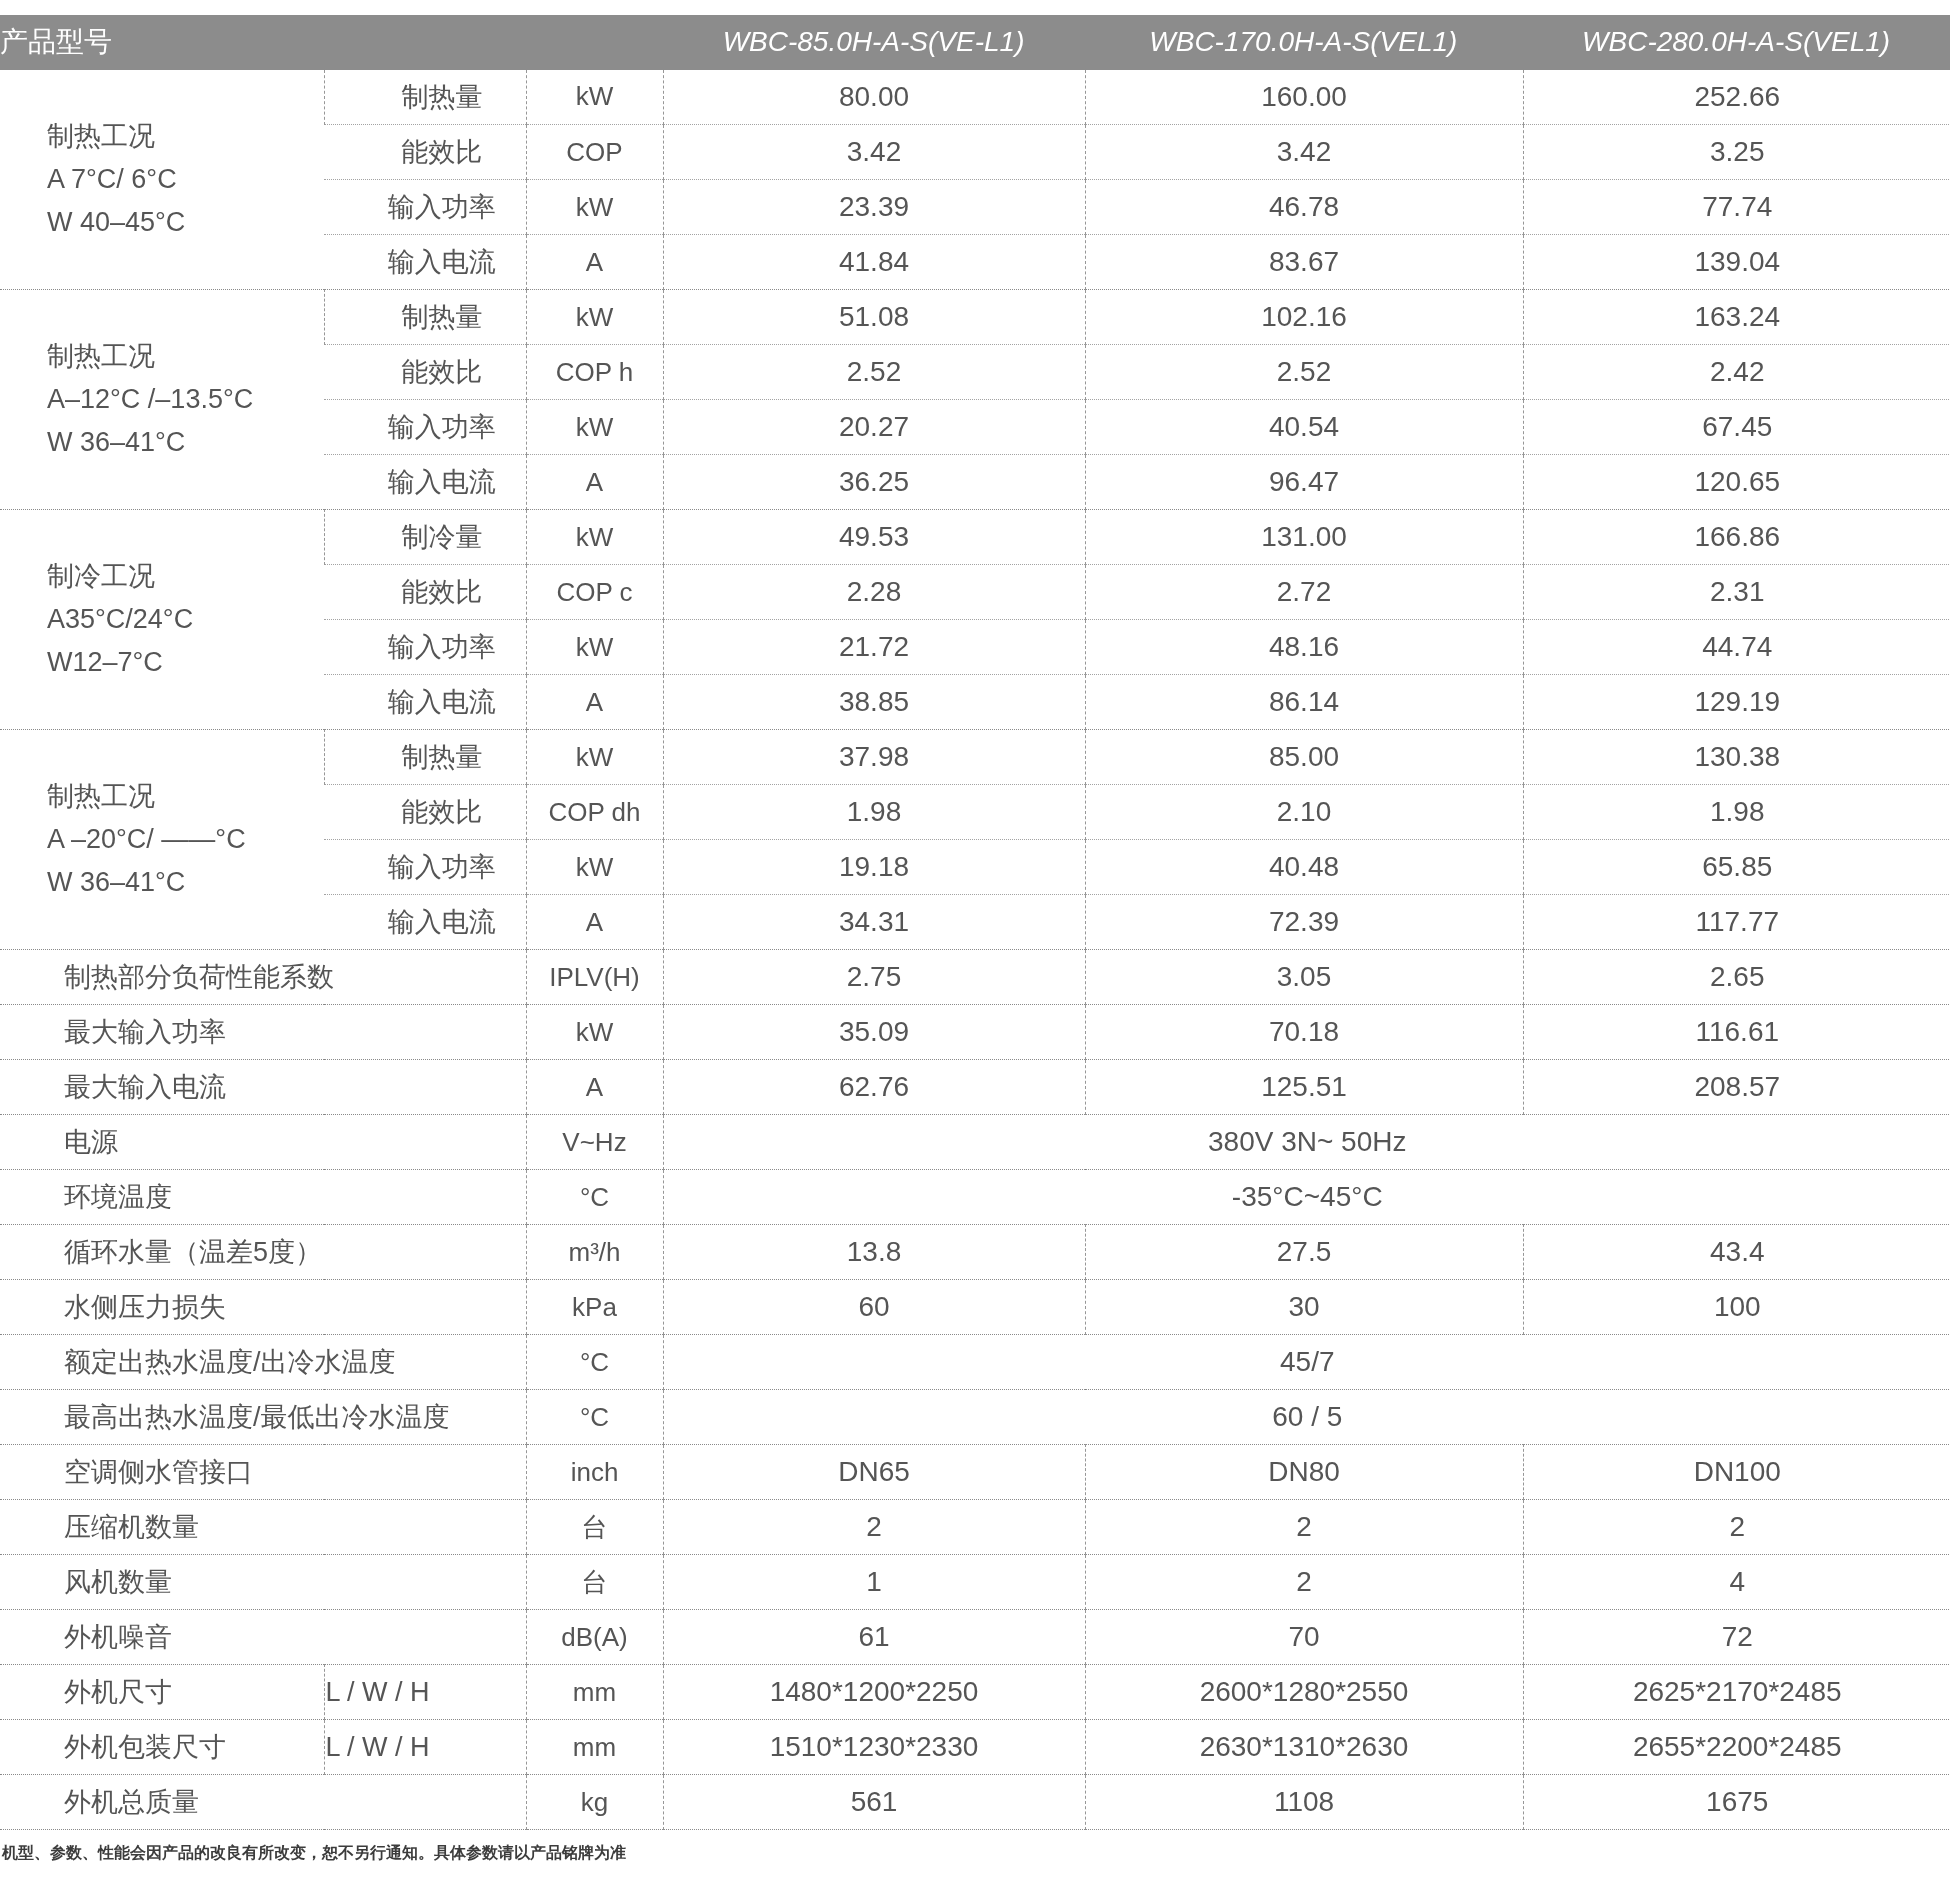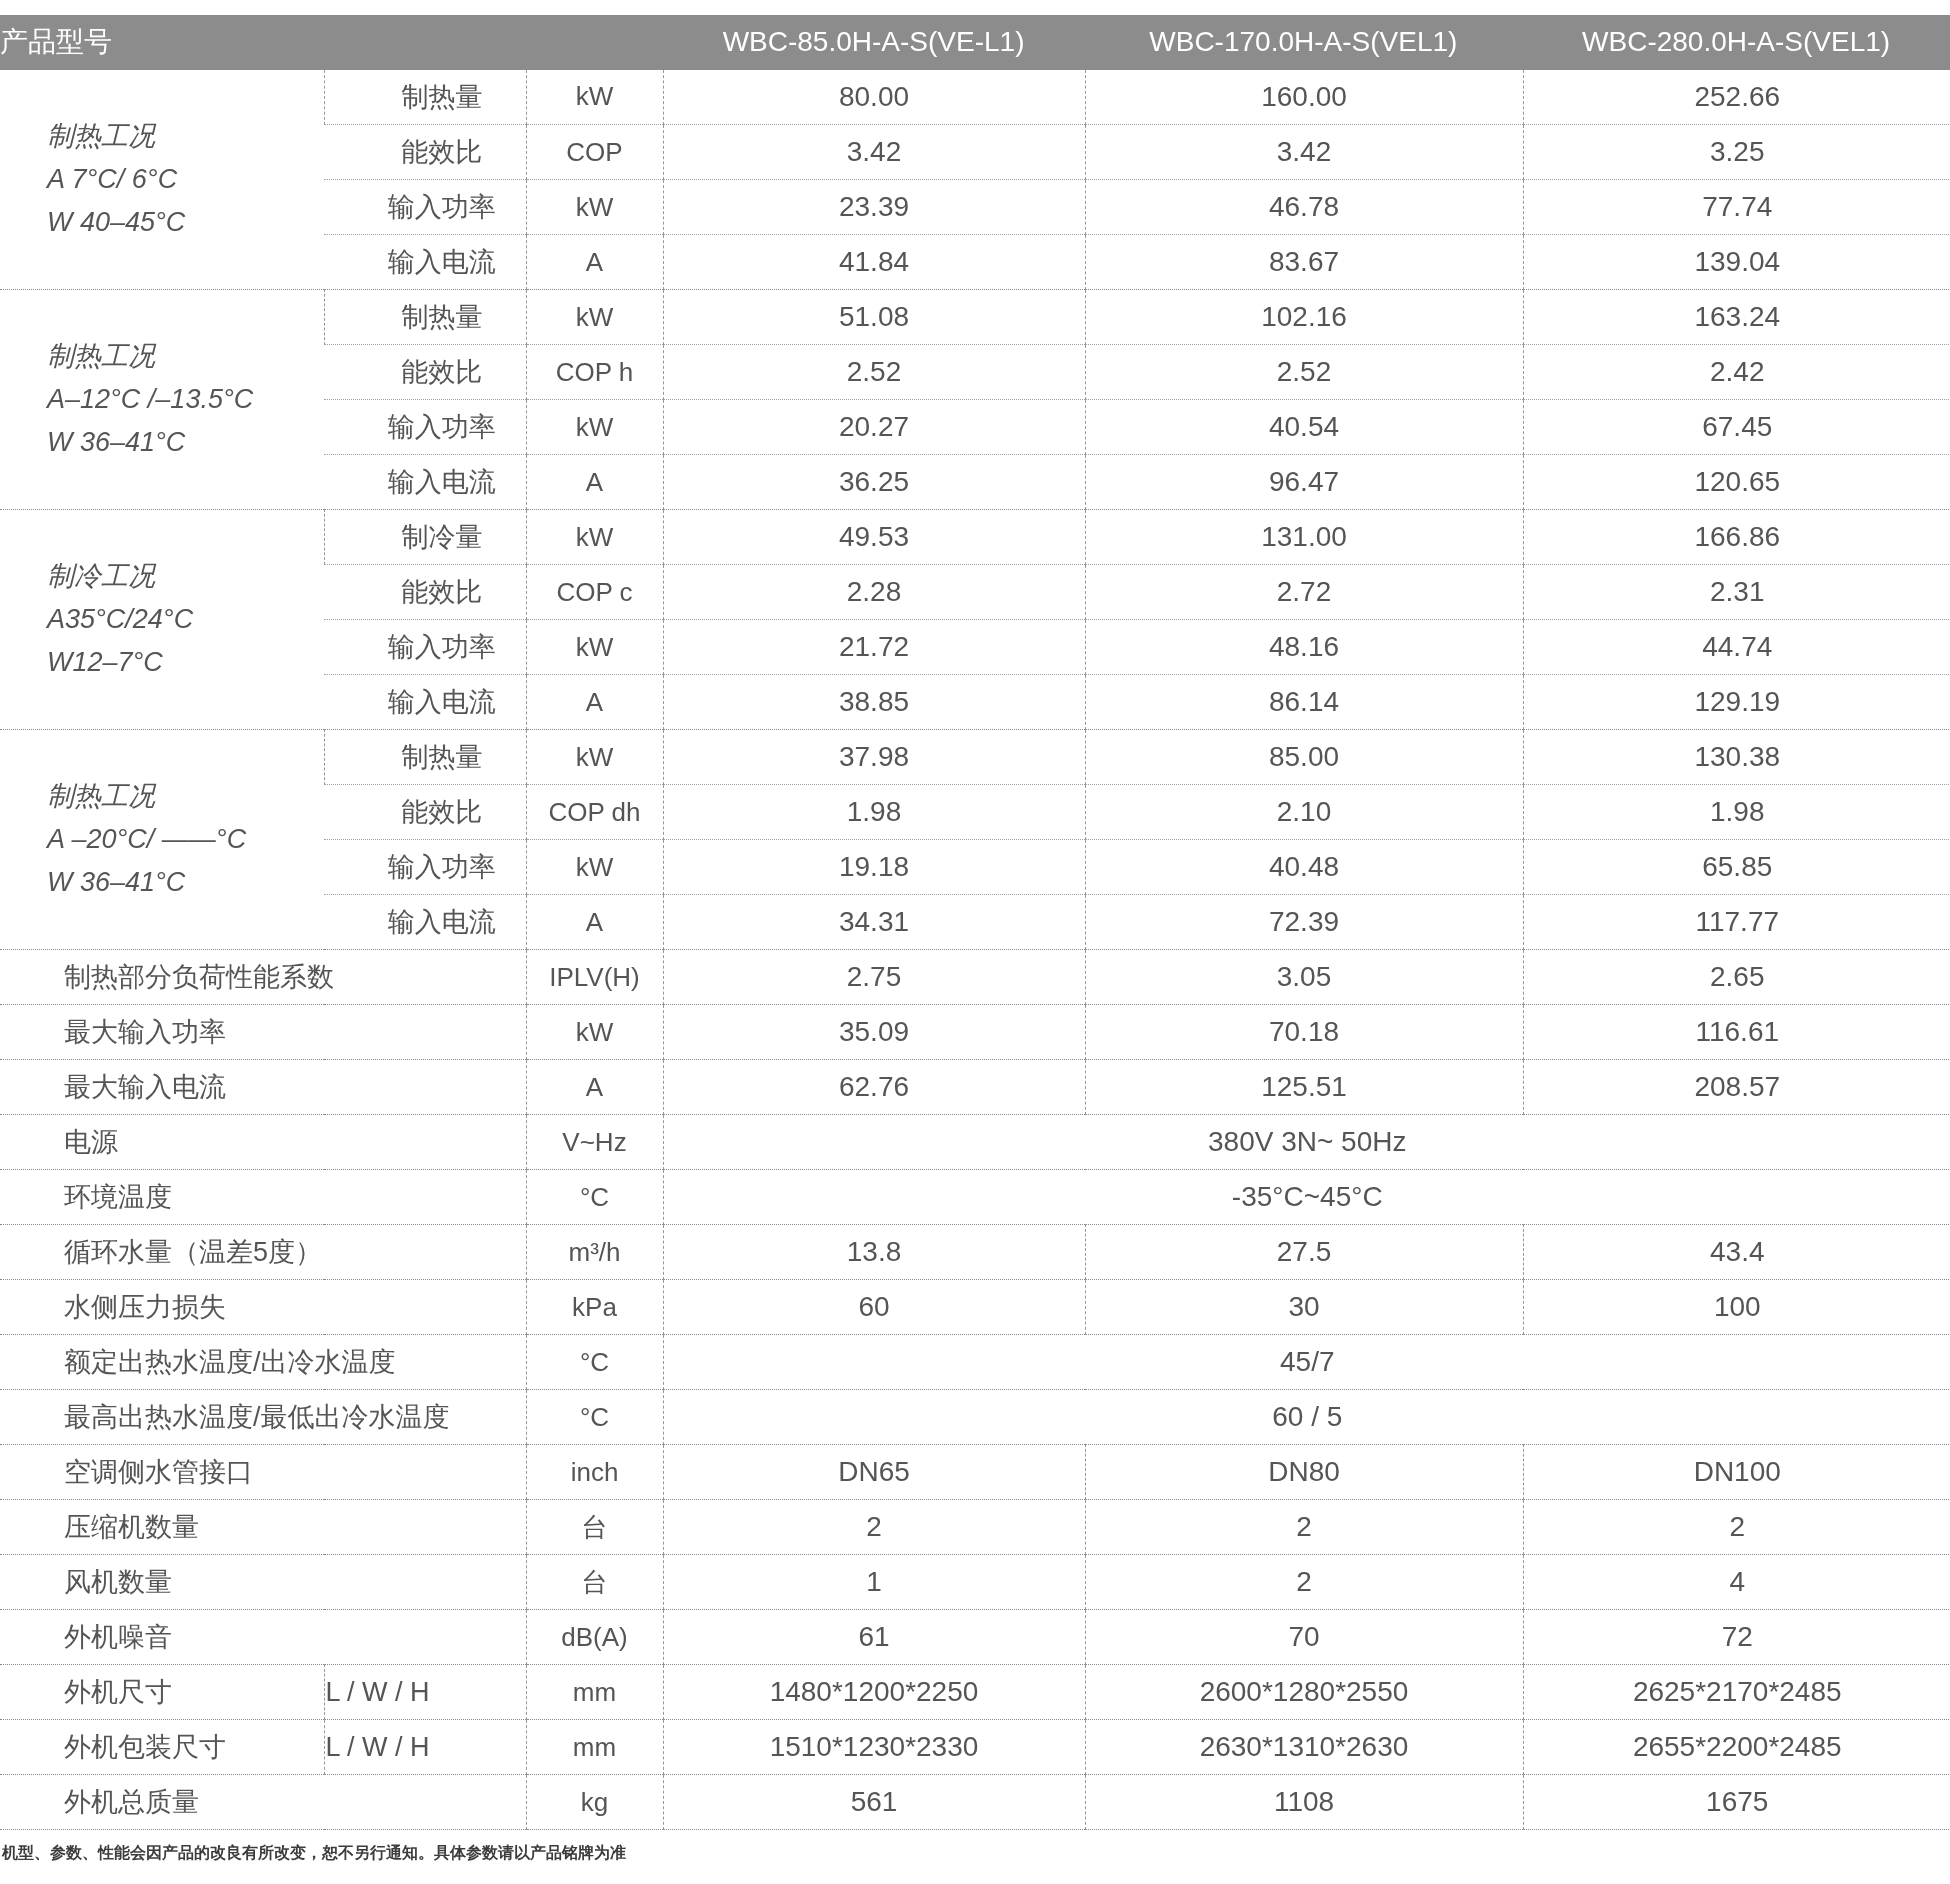--- a/index.html
+++ b/index.html
@@ -9,40 +9,40 @@
     position: relative; overflow: hidden;
   }
   
   .header-bar {
     margin-top: 14.6px; height: 55px; width: 1950px;
     background: #8c8c8c; color: #ffffff;
     display: flex; align-items: center;
     font-size: 28px;
   }
   .header-product { width: 663px; box-sizing: border-box; }
-  .header-model  { text-align: center; }
+  .header-model  { text-align: center; font-style: italic; }
   .hm1 { width: 422px; } .hm2 { width: 438px; } .hm3 { width: 428px; }
 
   
   table.spec {
     border-collapse: collapse; table-layout: fixed;
     width: 1950px; border-bottom: 1.9px dotted #8a8a8a;
   }
   td {
     height: 55px; box-sizing: border-box;
     color: #555555; font-size: 27px;
     border-left: 1px dashed #979797;
     border-top: 1px dotted #a3a3a3;
     overflow: hidden; white-space: nowrap;
   }
   td:first-child { border-left: none; }
   tr.group-start > td { border-top: 1.9px dotted #8a8a8a; }
   tr:first-child > td { border-top: none; }
 
-  td.group-label { padding-left: 47px; line-height: 1.6; vertical-align: middle; font-style: italic; }
+  td.group-label { padding-left: 47px; line-height: 1.6; vertical-align: middle; }
   td.row-label   { padding-left: 64px; text-align: left; }
   td.param       { padding-left: 35px; text-align: center; }
   td.sublabel    { text-align: left; }
   td.unit        { text-align: center; font-size: 26px; }
   td.val         { text-align: center; font-size: 28px; }
 
   
   .footer-note {
     padding: 12.6px 0 0 1.9px;
     font-size: 16px; font-weight: 700; color: #3c3c3c;

